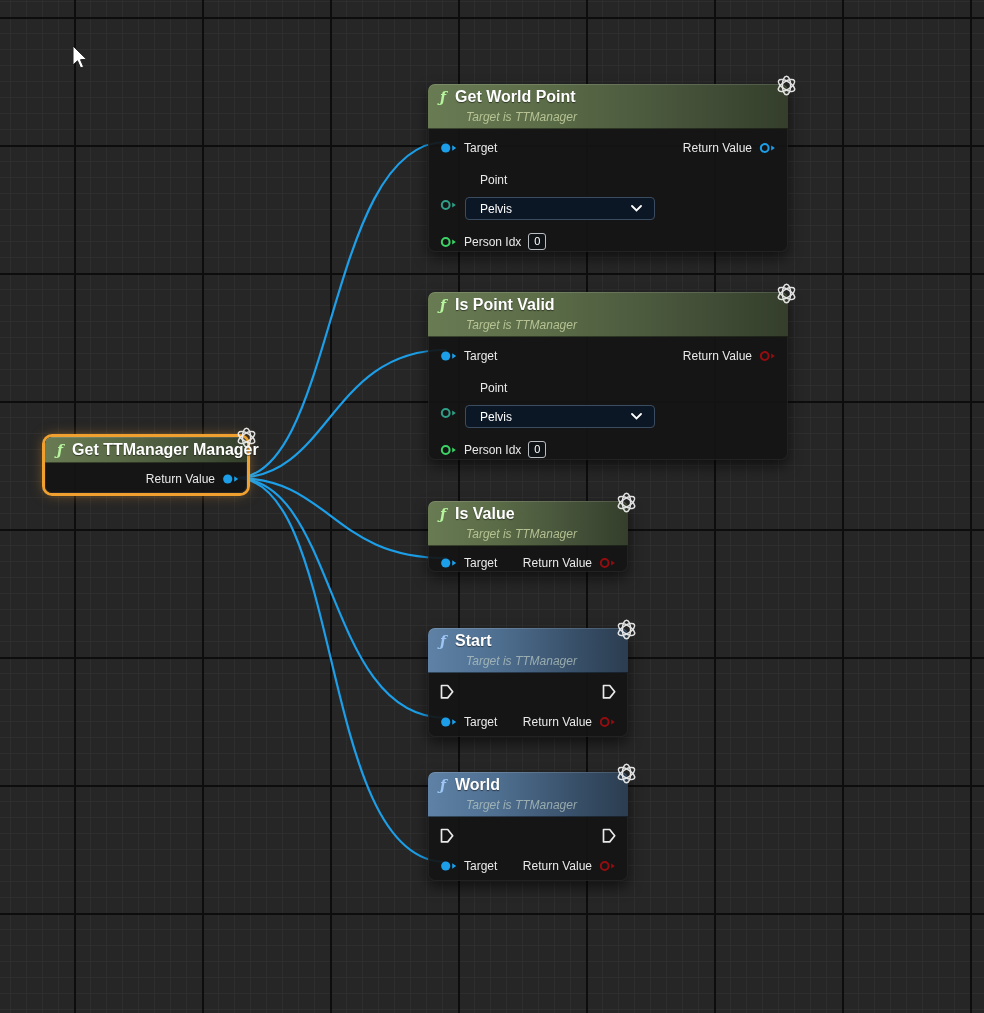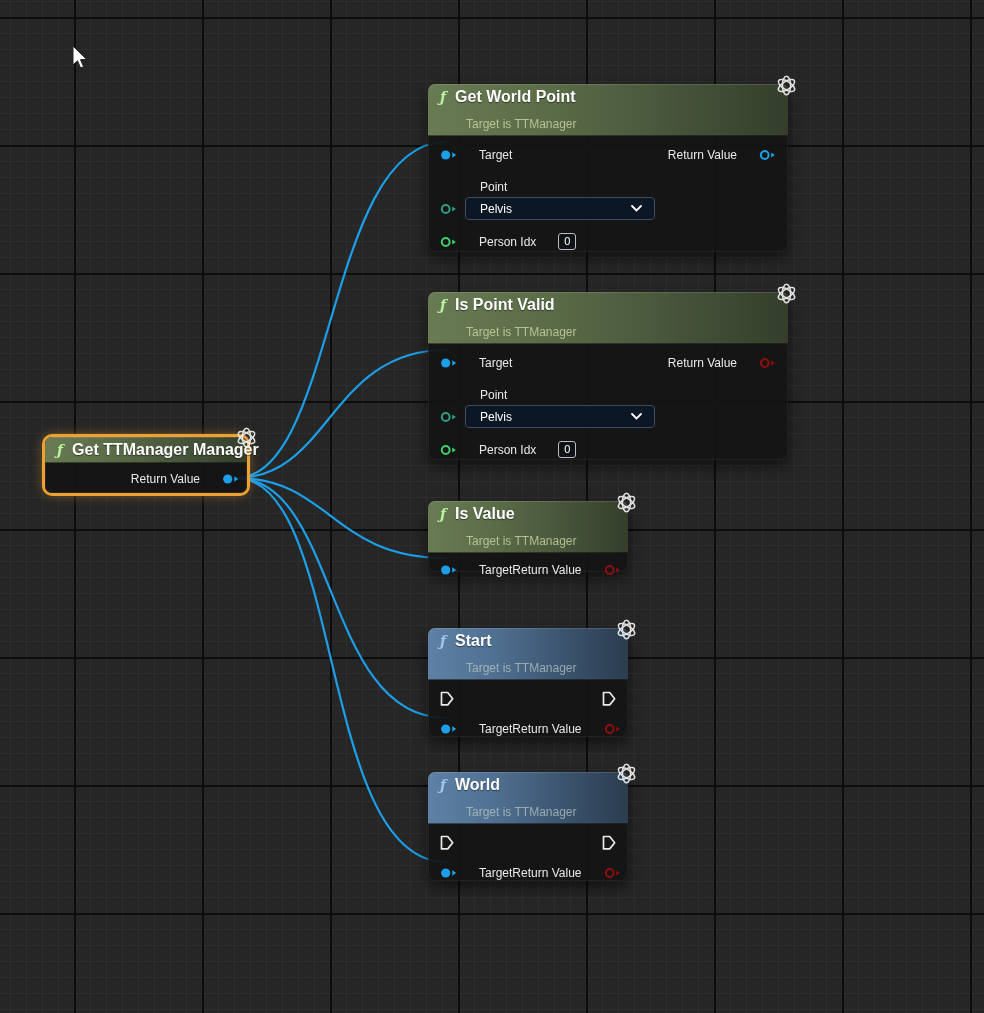--- a/index.html
+++ b/index.html
@@ -28,39 +28,39 @@
     border-radius:7px 7px 0 0;padding:4px 10px 5px 12px;
     box-shadow:inset 0 1px 0 rgba(255,255,255,.13), inset 0 -1px 0 rgba(0,0,0,.45);
   }
   .node-header.green{background:linear-gradient(90deg,#697b53 0%,#5a6b47 35%,#46533a 70%,#343e2b 100%);}
   .node-header.blue{background:linear-gradient(90deg,#5e81a5 0%,#4f6f90 35%,#3a526c 70%,#2b3d50 100%);}
   .hline1{display:flex;align-items:center;gap:9px;}
   .fn-icon{font-family:"DejaVu Serif",serif;font-style:italic;font-weight:bold;font-size:14px;line-height:14px;}
   .green .fn-icon{color:#b6f59d;}
   .blue .fn-icon{color:#9dc6f5;}
   .node-title{color:#fff;font-weight:bold;font-size:16px;text-shadow:0 1px 1px rgba(0,0,0,.5);white-space:nowrap;}
-  .node-subtitle{font-size:12px;margin:11px 0 0 26px;white-space:nowrap;}
+  .node-subtitle{font-style:italic;font-size:12px;margin:4px 0 0 26px;white-space:nowrap;}
   .green .node-subtitle{color:rgba(208,218,168,.78);}
   .blue .node-subtitle{color:rgba(190,205,198,.7);}
 
   .row{display:flex;align-items:center;padding:0 12px;}
-  .row .grp{display:flex;align-items:center;gap:22px;}
+  .row .grp{display:flex;align-items:center;gap:7px;}
   .spread{justify-content:space-between;}
   .pin-label{color:#e9e9e9;font-size:12px;white-space:nowrap;}
   .field-label{color:#e9e9e9;font-size:12px;margin:13px 0 3px 52px;}
 
   .pin{display:inline-block;width:17px;height:12px;flex:none;}
   .pin svg{display:block;overflow:visible;}
   .exec-pin{display:inline-block;width:14px;height:16px;flex:none;}
 
   .dropdown{
     display:flex;align-items:center;justify-content:space-between;
     width:190px;height:23px;margin-left:8px;
     background:#0c1725;border:1px solid #3c4c60;border-radius:4px;
-    color:#fff;font-size:12px;padding:0 12px 0 14px;box-sizing:border-box;
+    color:#fff;font-size:12px;padding:0 12px 0 14px;box-sizing:border-box;margin-top:7px;
   }
   .int-box{
     display:inline-block;min-width:8px;text-align:center;
     border:1px solid #b9bec2;border-radius:3px;background:#101315;
     color:#fff;font-size:11px;padding:1px 4px;line-height:13px;
   }
   .corner-badge{position:absolute;width:21px;height:21px;opacity:.92;}
   .cursor{position:absolute;pointer-events:none;}
 </style>
 </head>

